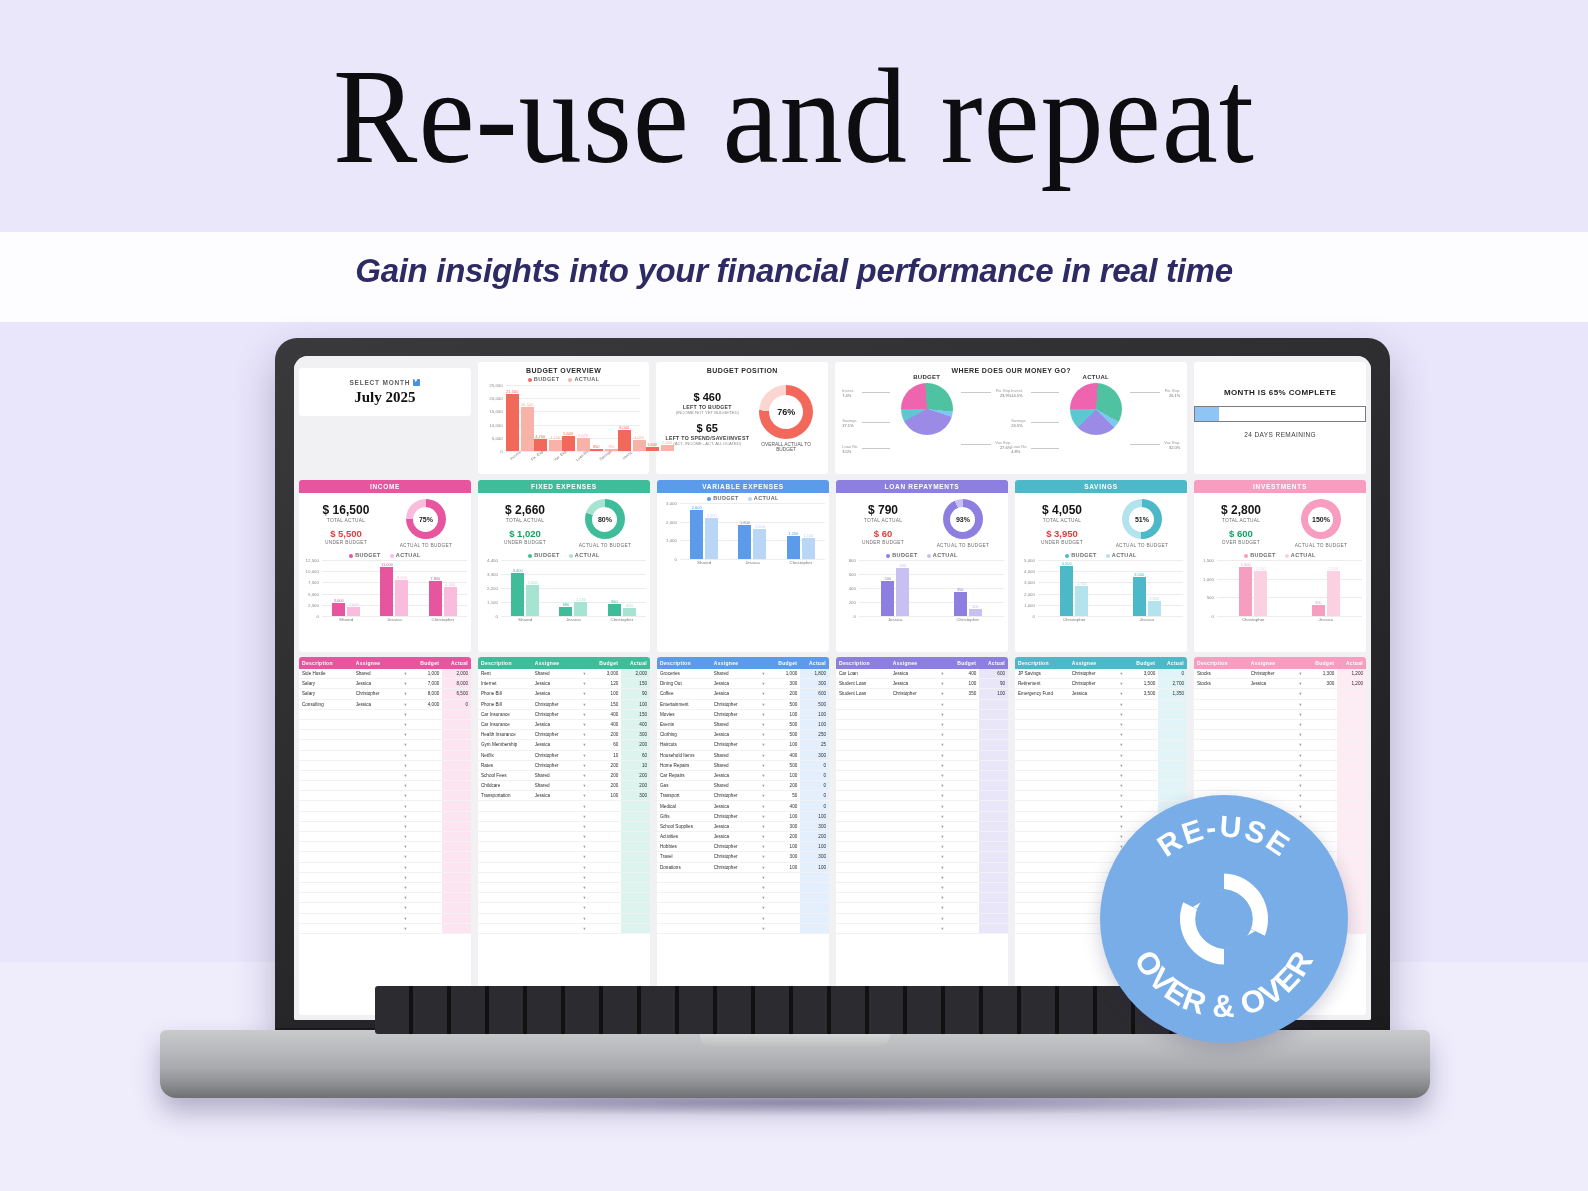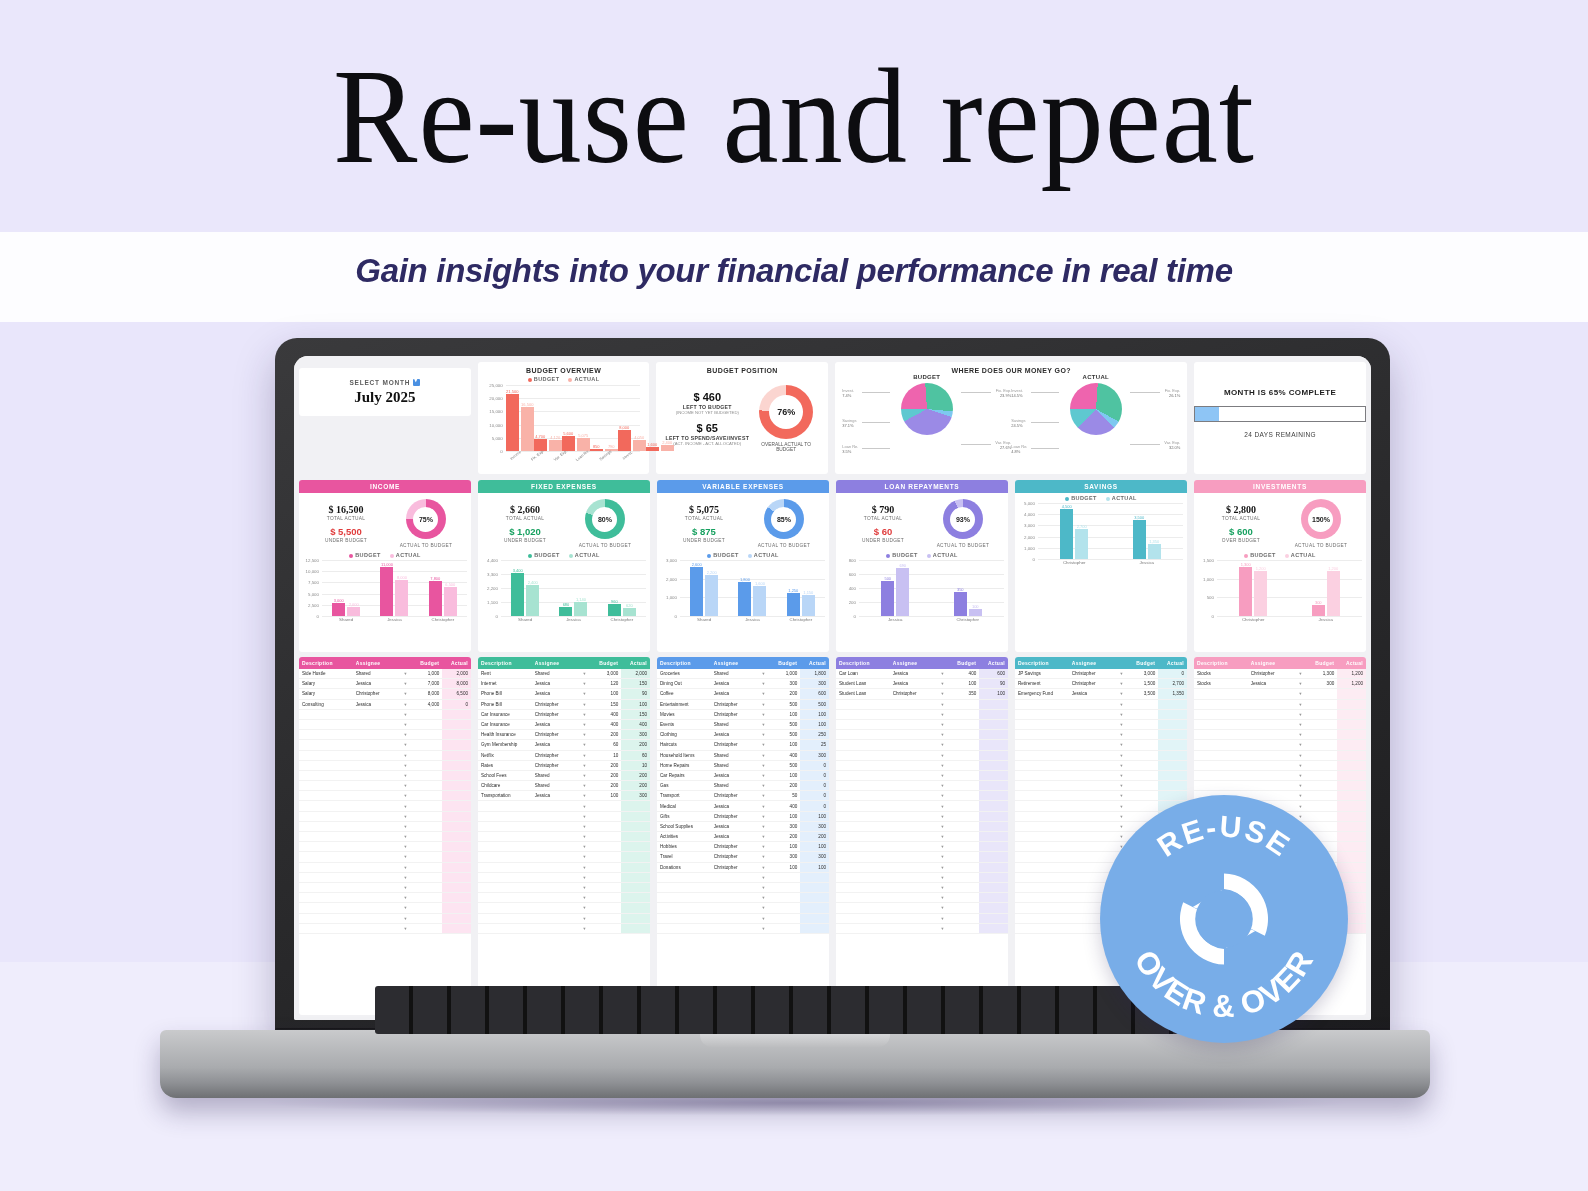--- a/index.html
+++ b/index.html
@@ -147,21 +147,21 @@
   .mp-t { font-size:8px; font-weight:bold; letter-spacing:.4px; color:#1d1d1d;}
   .mp-bar { width:172px; height:16px; border:1.4px solid #7c7c80; background:#fff; }
   .mp-fill { height:100%; background:#8ec5f5; }
   .mp-s { font-size:6.5px; color:#3c3c3c; letter-spacing:.4px;}
 
   
   .ccard { background:#fff; border-radius:3px; height:100%; overflow:hidden; }
   .chead { text-align:center; font-size:6.5px; font-weight:bold; color:#fff; letter-spacing:.7px; padding:3px 0; }
   .crow { display:flex; align-items:center; padding:6px 6px 2px; }
   .cleft { flex:1.05; text-align:center; }
-  .cmain { font-size:10px; font-weight:bold; color:#141414;font-family:Liberation Serif, serif; }
+  .cmain { font-size:12px; font-weight:bold; color:#141414; }
   .csub { font-size:4.8px; color:#6e6e6e; letter-spacing:.3px; margin-top:1px;}
   .cdelta { font-size:9.5px; font-weight:bold; margin-top:5px; }
   .cright { flex:1; text-align:center; }
   .cright .csub { margin-top:4px; }
 
   
   .tbl { background:#fff; border-radius:3px; height:100%; overflow:hidden; display:flex; flex-direction:column; }
   .thead { display:flex; color:#fff; font-size:5px; font-weight:bold; letter-spacing:.3px; }
   .thead div { padding:3px 3px; }
   .c1 { flex:2.1; } .c2 { flex:1.7; } .c3 { flex:.45; text-align:center;} .c4 { flex:1; text-align:right;} .c5 { flex:1; text-align:right;}
@@ -510,34 +510,20 @@
                     <div class="xlab">Shared</div>
                     <div class="xlab">Jessica</div>
                     <div class="xlab">Christopher</div>
                   </div>
                 </div>
       </div>
             </div>
             <div class="col">
               <div class="ccard">
         <div class="chead" style="background:#5b9bea">VARIABLE EXPENSES</div>
-        <div class="crow">
-          <div class="cleft">
-            <div class="cmain">$ 5,075</div>
-            <div class="csub">TOTAL ACTUAL</div>
-            <div class="cdelta" style="color:#16a05f">$ 875</div>
-            <div class="csub">UNDER BUDGET</div>
-          </div>
-          <div class="cright">
-            <div class="donut" style="width:40px;height:40px;margin:0 auto;background:conic-gradient(#5b9bea 0deg 306deg, #b9d6f7 306deg 360deg)">
-              <div class="hole" style="width:25px;height:25px;font-size:7px">85%</div>
-            </div>
-            <div class="csub">ACTUAL TO BUDGET</div>
-          </div>
-        </div>
         <div class="legend">
           <span><span class="d" style="background:#5b9bea"></span>BUDGET</span>
           <span><span class="d" style="background:#b9d6f7"></span>ACTUAL</span>
         </div>
         <div class="chart" id="cchart-2" style="height:68px;margin:2px 2px 0">
                   <div class="yaxis">
                     <div class="ytick" style="top:100%">0</div>
                     <div class="ytick" style="top:66.66666666666667%">1,000</div>
                     <div class="ytick" style="top:33.33333333333334%">2,000</div>
                     <div class="ytick" style="top:0%">3,000</div>
@@ -639,20 +625,34 @@
                   <div class="xlabels">
                     <div class="xlab">Jessica</div>
                     <div class="xlab">Christopher</div>
                   </div>
                 </div>
       </div>
             </div>
             <div class="col">
               <div class="ccard">
         <div class="chead" style="background:#4db8c8">SAVINGS</div>
+        <div class="crow">
+          <div class="cleft">
+            <div class="cmain">$ 4,050</div>
+            <div class="csub">TOTAL ACTUAL</div>
+            <div class="cdelta" style="color:#e03c3c">$ 3,950</div>
+            <div class="csub">UNDER BUDGET</div>
+          </div>
+          <div class="cright">
+            <div class="donut" style="width:40px;height:40px;margin:0 auto;background:conic-gradient(#4db8c8 0deg 183.6deg, #b3e3ec 183.6deg 360deg)">
+              <div class="hole" style="width:25px;height:25px;font-size:7px">51%</div>
+            </div>
+            <div class="csub">ACTUAL TO BUDGET</div>
+          </div>
+        </div>
         <div class="legend">
           <span><span class="d" style="background:#4db8c8"></span>BUDGET</span>
           <span><span class="d" style="background:#b3e3ec"></span>ACTUAL</span>
         </div>
         <div class="chart" id="cchart-4" style="height:68px;margin:2px 2px 0">
                   <div class="yaxis">
                     <div class="ytick" style="top:100%">0</div>
                     <div class="ytick" style="top:80%">1,000</div>
                     <div class="ytick" style="top:60%">2,000</div>
                     <div class="ytick" style="top:40%">3,000</div>

